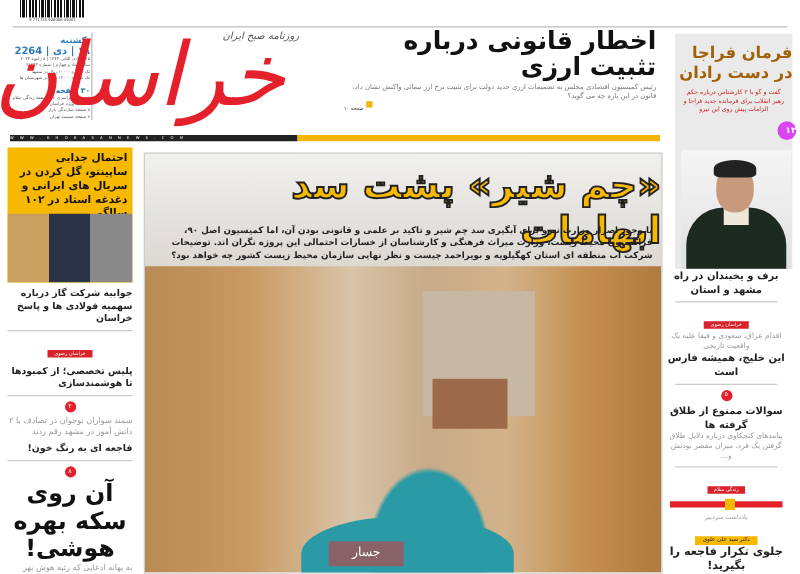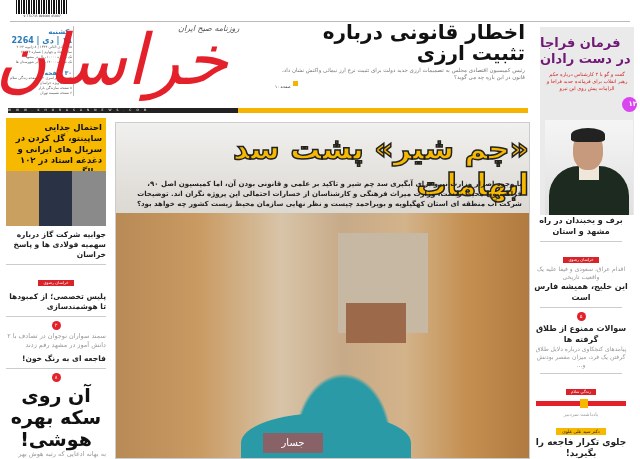--- a/index.html
+++ b/index.html
@@ -18,21 +18,21 @@
 .logo{left:78px;top:20px;width:150px;height:80px;color:#e4202a;font-family:"DejaVu Serif",serif;font-size:70px;font-weight:normal;line-height:80px;text-align:center;font-style:italic}
 .slogan{left:178px;top:24px;font-size:8px;color:#555;font-style:italic;font-family:"DejaVu Serif",serif}
 .hl1{left:275px;top:22px;width:250px;text-align:right}
 .hl1 h1{font-size:20px;line-height:21px;font-weight:bold;color:#111}
 .hl1 p{font-size:5.5px;color:#777;line-height:7px;margin-top:3px}
 .pageref{font-size:4px;color:#333}
 .arrow{display:inline-block;width:5px;height:5px;background:#f4b400;margin-left:2px;vertical-align:middle}
 .urlbar{left:8px;top:108px;width:230px;height:5px;background:#222;color:#fff;font-size:3px;letter-spacing:5px;direction:ltr;white-space:nowrap;overflow:hidden;line-height:5px}
 .yellowbar{left:238px;top:108px;width:290px;height:5px;background:#f4b400}
 .rightbox{left:540px;top:27px;width:94px;height:188px;background:#eaeaea}
-.rightbox h2{font-size:13px;line-height:16px;text-align:left;color:#701a75;margin-top:8px}
+.rightbox h2{font-size:13px;line-height:16px;text-align:right;color:#a16207;margin-top:8px}
 .rightbox p{font-size:5px;color:#d02020;text-align:center;line-height:7px;margin:4px 6px}
 .badge{width:15px;height:15px;border-radius:50%;background:#d946ef;color:#fff;font-size:7px;font-weight:bold;text-align:right;line-height:15px}
 .person{left:545px;top:120px;width:88px;height:95px;background:linear-gradient(#f5f5f5,#e0e0e0);overflow:hidden}
 .person .head{position:absolute;left:28px;top:12px;width:30px;height:38px;background:#c79a7e;border-radius:45%}
 .person .hair{position:absolute;left:26px;top:8px;width:34px;height:14px;background:#222;border-radius:50% 50% 20% 20%}
 .person .body{position:absolute;left:4px;top:46px;width:80px;height:60px;background:#1d2a1f;border-radius:30px 30px 0 0}
 .person .collar{position:absolute;left:34px;top:46px;width:20px;height:14px;background:#efe8da}
 .rcol{left:532px;top:215px;width:98px;text-align:center}
 .rcol .t{font-size:8px;line-height:11px;font-weight:bold;color:#222}
 .sep{height:1px;background:#ccc;margin:4px 8px}

